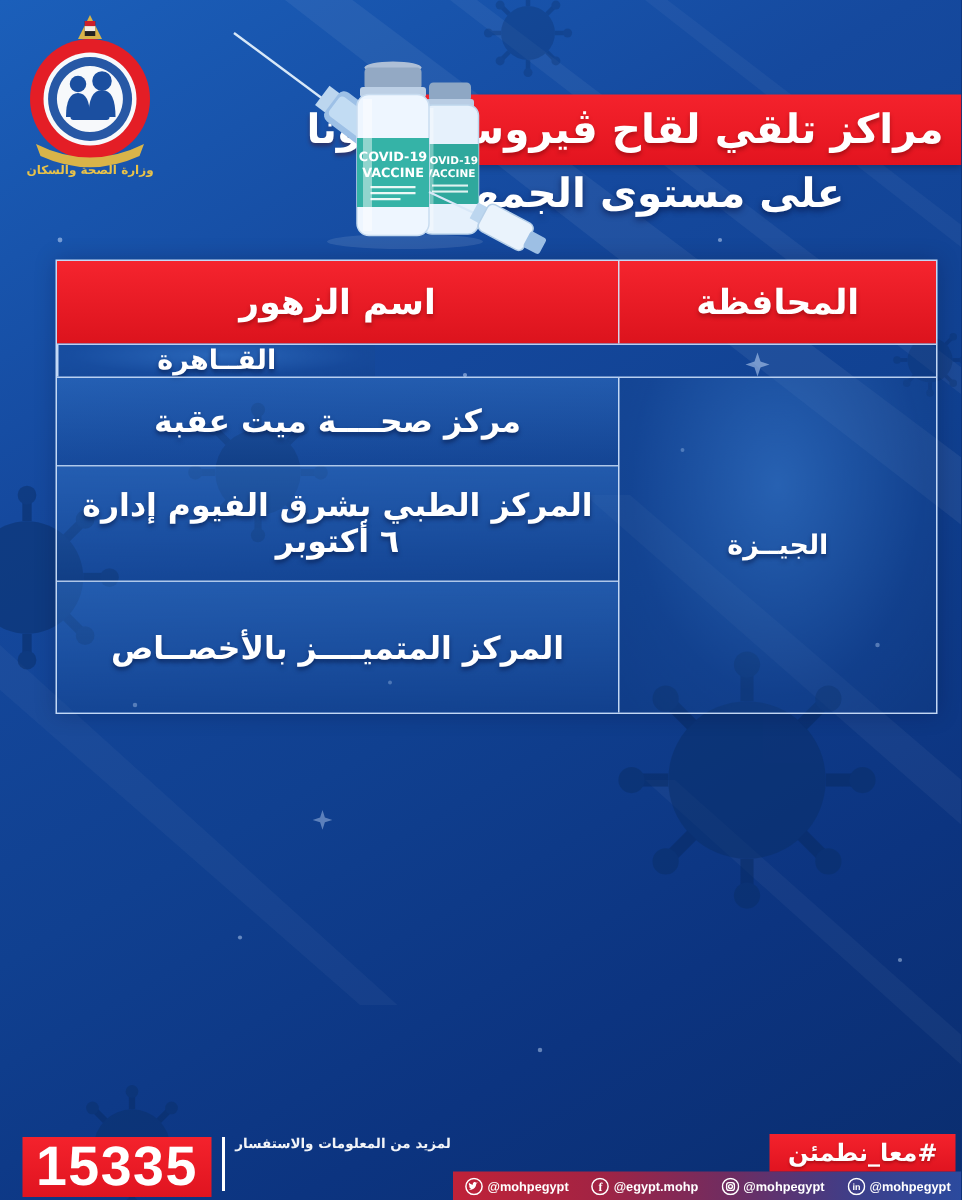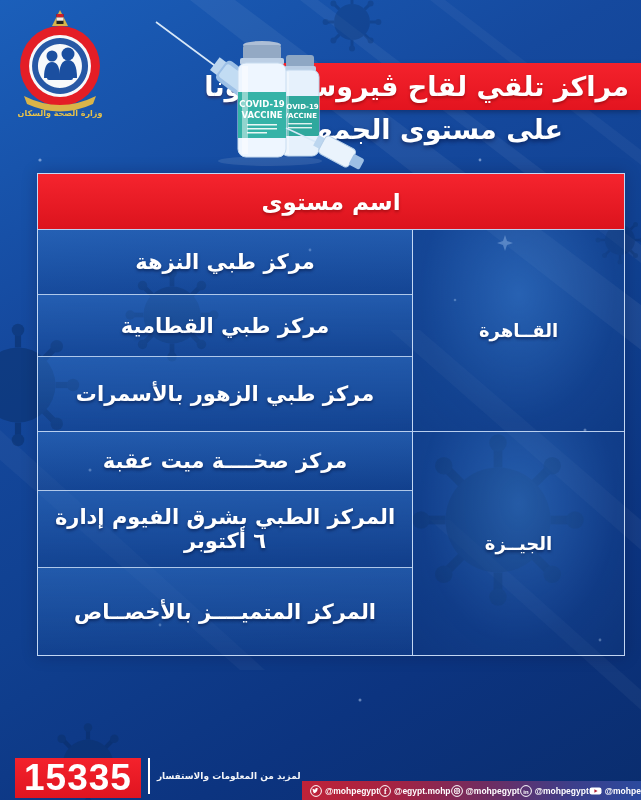--- a/index.html
+++ b/index.html
@@ -64,35 +64,35 @@
   
   .hotline { position: absolute; left: 15px; top: 758px; height: 40px; display: flex; z-index: 2; }
   .hotline-number {
     background: linear-gradient(180deg,#f4222c,#e01420); color: #fff;
     font-family: "Liberation Sans","DejaVu Sans",sans-serif;
     font-weight: bold; font-size: 37px; line-height: 40px; height: 40px;
     padding: 0 9px; letter-spacing: 1px;
   }
   .hotline-text {
     margin-left: 7px; border-left: 2px solid #fff; padding-left: 7px;
-    display: flex; flex-direction: column; justify-content: center; height: 36px;
+    display: flex; flex-direction: row; justify-content: center; height: 36px;
   }
   .hotline-note  { direction: rtl; font-size: 9px;  font-weight: bold; opacity: .95; white-space: nowrap; }
   .hotline-label { direction: rtl; font-size: 18px; font-weight: bold; line-height: 20px; white-space: nowrap; }
 
   .hashtag-box {
     position: absolute; right: 4px; top: 756px; height: 25px; z-index: 2;
     background: linear-gradient(180deg,#f4222c,#e01420);
     display: flex; align-items: center; padding: 0 12px;
     direction: rtl; font-size: 16px; font-weight: bold; text-shadow: 0 1px 2px rgba(90,0,0,.4);
   }
   .social-bar {
     position: absolute; left: 302px; right: 0; top: 781px; height: 19px; z-index: 1;
     background: linear-gradient(90deg, #c02238 0%, #a32343 28%, #6e2d62 55%, #3c3f8b 80%, #2b4a9e 100%);
-    display: flex; align-items: center; justify-content: space-between; padding: 0 8px;
+    display: flex; align-items: center; justify-content: space-between; padding: 0 8px; gap: 15px;
   }
   .social-item { display: flex; align-items: center; gap: 3px; }
   .social-handle {
     font-family: "Liberation Sans","DejaVu Sans",sans-serif;
     font-size: 8.5px; font-weight: bold; color: #fff; white-space: nowrap;
   }
   .icon { display: inline-flex; }
 </style>
 </head>
 <body>
@@ -229,49 +229,46 @@
       <g transform="rotate(28 190 146)">
         <rect x="165" y="140" width="8" height="12" fill="#bcd6ef"></rect>
         <rect x="172" y="136" width="34" height="20" rx="4" fill="#eaf3fc" stroke="#b6cfe8" stroke-width="1"></rect>
         <rect x="205" y="140" width="12" height="12" rx="2" fill="#9dbfe4"></rect>
       </g>
     </g>
   </svg>
 
   <div class="covid-table">
     <div class="t-head">
-      <div class="th th-site">اسم مستوى</div>
+      <div class="th th-site">اسم الزهور</div>
+      <div class="th th-gov">المحافظة</div>
     </div>
 
     <div class="t-section">
-      <div class="sites">
-        <div class="site-row" style="height:64px">مركز طبي النزهة</div>
-        <div class="site-row" style="height:62px">مركز طبي القطامية</div>
-        <div class="site-row" style="height:75px">مركز طبي الزهور بالأسمرات</div>
-      </div>
       <div class="gov-cell">القــاهرة</div>
     </div>
 
     <div class="t-section">
       <div class="sites">
         <div class="site-row" style="height:58px">مركز صحــــة ميت عقبة</div>
         <div class="site-row" style="height:77px">المركز الطبي بشرق الفيوم إدارة ٦ أكتوبر</div>
         <div class="site-row" style="height:88px">المركز المتميــــز بالأخصــاص</div>
       </div>
       <div class="gov-cell">الجيــزة</div>
     </div>
   </div>
 
   <div class="hotline">
     <div class="hotline-number">15335</div>
     <div class="hotline-text">
       <div class="hotline-note">لمزيد من المعلومات والاستفسار</div>
     </div>
   </div>
 
+  <div class="hashtag-box">#معا_نطمئن</div>
 
   <div class="social-bar">
     <div class="social-item">
       <span class="icon">
         <svg width="12" height="12" viewBox="0 0 12 12">
             <circle cx="6" cy="6" r="5.4" fill="none" stroke="#fff" stroke-width="1"></circle>
             <path d="M3.2,8.3 C5.9,8.3 7.5,6.1 7.5,4.2 L8.6,3.2 7.5,3.5 C7.1,2.9 6.2,2.8 5.7,3.3 5.2,3.7 5.1,4.3 5.3,4.8 4.2,4.7 3.3,4.2 2.7,3.5 2.3,4.5 2.7,5.4 3.4,6 L2.7,5.8 C2.8,6.6 3.4,7.3 4.2,7.5 3.8,7.8 3.1,8 2.5,7.9 Z" fill="#fff"></path>
           </svg>
       </span>
       <span class="social-handle">@mohpegypt</span>

